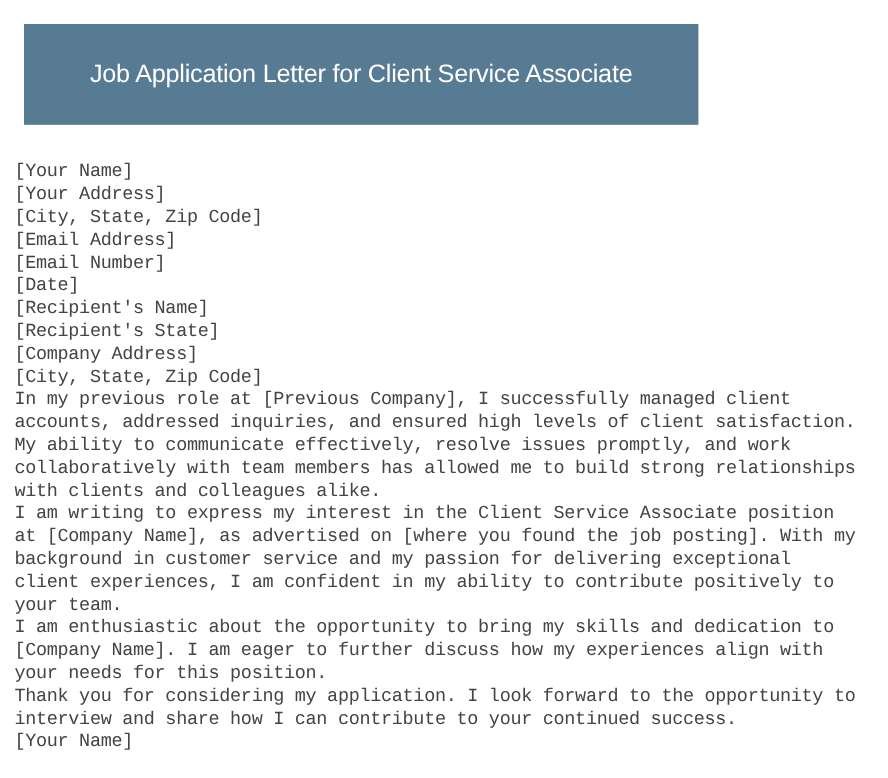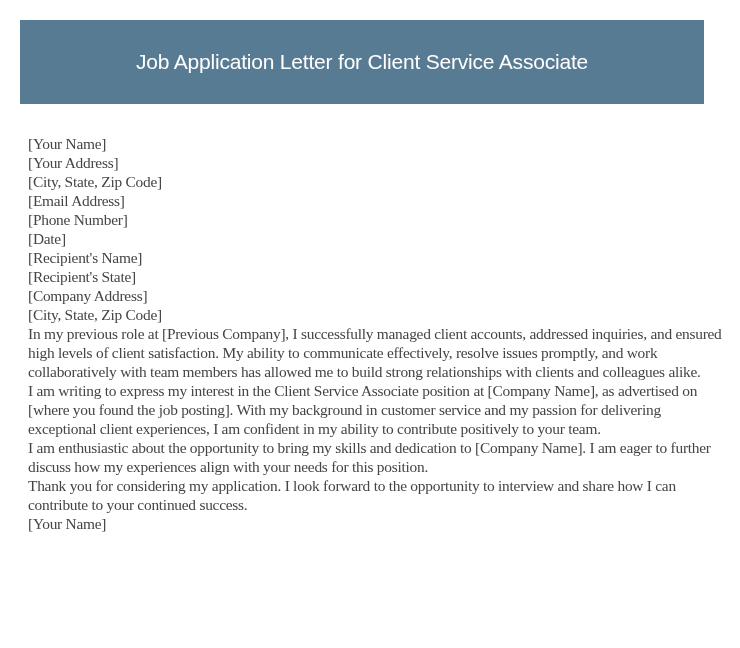--- a/index.html
+++ b/index.html
@@ -1,45 +1,45 @@
 <!DOCTYPE html>
 <html><head>
 <meta charset="utf-8">
 <style>
   html, body { margin: 0; padding: 0; background: #ffffff; }
   body { width: 740px; height: 648px; position: relative; overflow: hidden; }
   .header {
-    position: absolute; left: 20px; top: 20px; width: 684px; height: 84px;
+    position: absolute; left: 20px; top: 20px; width: 562px; height: 84px;
     background: #587b94; display: flex; align-items: center; justify-content: center;
   }
   .header-title {
     color: #ffffff; font-family: "Liberation Sans", sans-serif; font-size: 21px;
     letter-spacing: -0.2px;
   }
   .letter {
-    position: absolute; left: 28px; top: 134px; width: 702px;
-    font-family: Liberation Serif, serif; font-size: 15.4px; line-height: 19px;
+    position: absolute; left: 12px; top: 134px; width: 702px;
+    font-family: Liberation Mono, monospace; font-size: 15.4px; line-height: 19px;
     color: #444444; letter-spacing: -0.25px;
   }
   .line { display: block; white-space: nowrap; }
   .para { display: block; }
 </style>
 </head>
 <body>
 
 <div class="header">
   <span class="header-title">Job Application Letter for Client Service Associate</span>
 </div>
 
 <div class="letter">
   <span class="line">[Your Name]</span>
   <span class="line">[Your Address]</span>
   <span class="line">[City, State, Zip Code]</span>
   <span class="line">[Email Address]</span>
-  <span class="line">[Phone Number]</span>
+  <span class="line">[Email Number]</span>
   <span class="line">[Date]</span>
   <span class="line">[Recipient's Name]</span>
   <span class="line">[Recipient's State]</span>
   <span class="line">[Company Address]</span>
   <span class="line">[City, State, Zip Code]</span>
   <span class="para">In my previous role at [Previous Company], I successfully managed client accounts, addressed inquiries, and ensured high levels of client satisfaction. My ability to communicate effectively, resolve issues promptly, and work collaboratively with team members has allowed me to build strong relationships with clients and colleagues alike.</span>
   <span class="para">I am writing to express my interest in the Client Service Associate position at [Company Name], as advertised on [where you found the job posting]. With my background in customer service and my passion for delivering exceptional client experiences, I am confident in my ability to contribute positively to your team.</span>
   <span class="para">I am enthusiastic about the opportunity to bring my skills and dedication to [Company Name]. I am eager to further discuss how my experiences align with your needs for this position.</span>
   <span class="para">Thank you for considering my application. I look forward to the opportunity to interview and share how I can contribute to your continued success.</span>
   <span class="line">[Your Name]</span>

